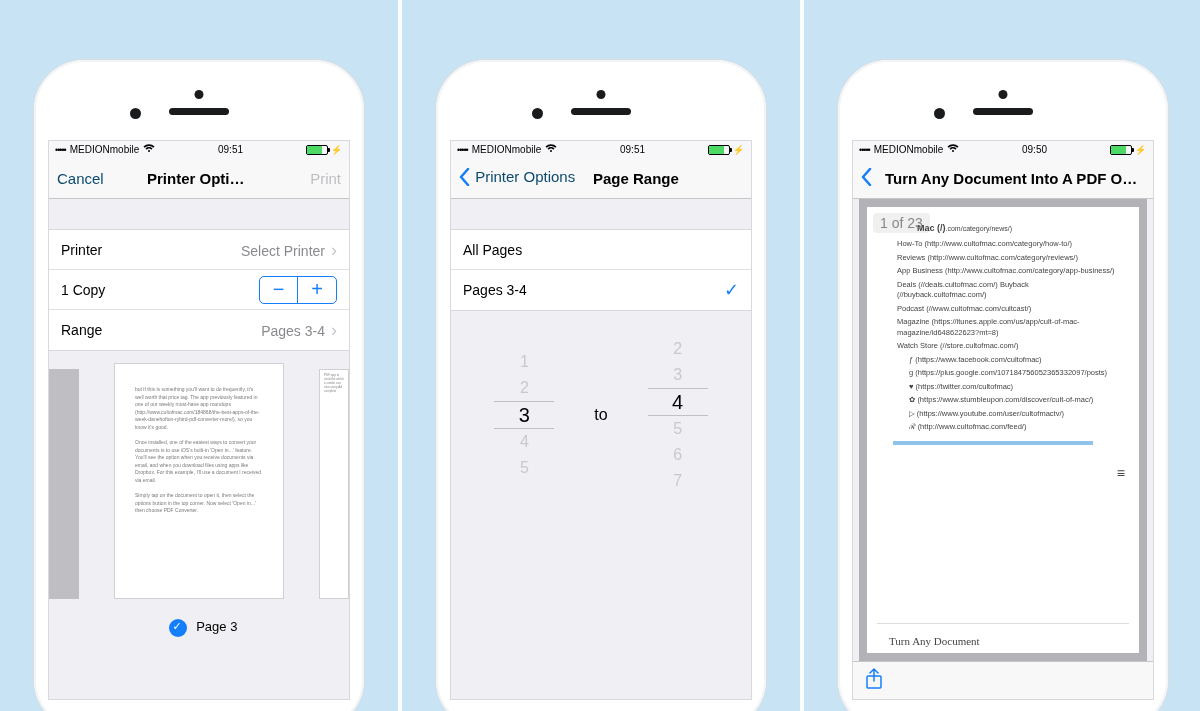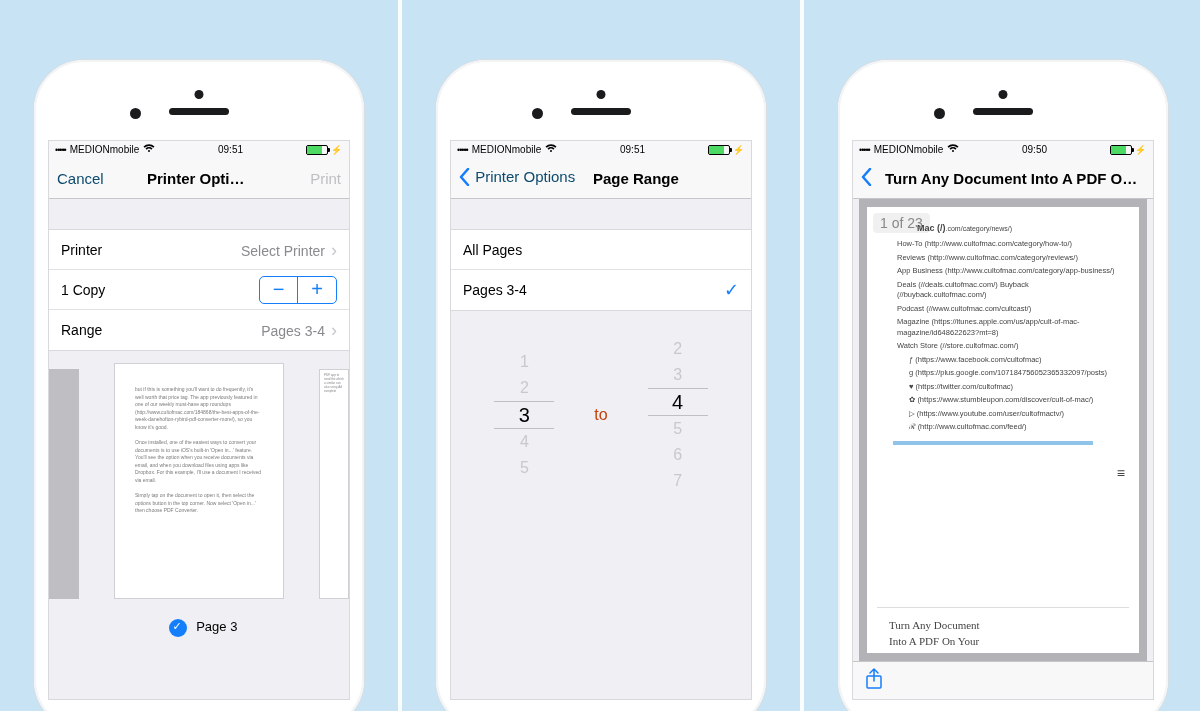--- a/index.html
+++ b/index.html
@@ -132,21 +132,21 @@
   }
   .page-label .dot::after {
     content:"✓"; color:#fff; font-size:11px; position:absolute; left:4px; top:1px;
   }
 
   
   .picker-wrap { margin-top: 34px; height:140px; position:relative; display:flex; justify-content:center; align-items:center; gap:40px;}
   .picker-col { text-align:center; width:60px;}
   .picker-col div { font-size:16px; color:#c9c9cd; line-height:26px;}
   .picker-col .sel { color:#000; font-size:20px; border-top:1px solid #c0c0c4; border-bottom:1px solid #c0c0c4;}
-  .picker-to { font-size:16px; color:#c2410c;}
+  .picker-to { font-size:16px; color:#000000;}
 
   
   .doc-wrap { position:absolute; top:58px; left:6px; right:6px; bottom:38px; background:#b3b3b7; padding:8px;}
   .doc-page { background:#fff; height:100%; padding:12px 14px; font-size:7.5px; color:#444; overflow:hidden; position:relative;}
   .doc-page .pgnum {
     position:absolute; top:6px; left:6px;
     background:rgba(0,0,0,0.06); color:#888; font-size:14px;
     padding:2px 7px; border-radius:4px;
   }
   .doc-page h4 { font-size:9px; font-weight:700; margin:4px 0 6px 36px;}
@@ -361,21 +361,20 @@
         <span class="link sublink">g <span>(https://plus.google.com/107184756052365332097/posts)</span></span>
         <span class="link sublink">♥ <span>(https://twitter.com/cultofmac)</span></span>
         <span class="link sublink">✿ <span>(https://www.stumbleupon.com/discover/cult-of-mac/)</span></span>
         <span class="link sublink">▷ <span>(https://www.youtube.com/user/cultofmactv/)</span></span>
         <span class="link sublink">ℛ <span>(http://www.cultofmac.com/feed/)</span></span>
         <div class="accent-line"></div>
         <span class="hamburger">≡</span>
 
         <div class="doc-footer-card">
           <div>Turn Any Document</div>
-          <div>Into A PDF On Your</div>
         </div>
       </div>
     </div>
 
     <div class="toolbar-bottom">
       <span class="share-icon">
         <svg viewBox="0 0 18 22">
             <path d="M9 1 L9 13 M9 1 L5 5 M9 1 L13 5" stroke="#157efb" stroke-width="1.5" fill="none" stroke-linecap="round"></path>
             <rect x="2" y="8" width="14" height="12" stroke="#157efb" stroke-width="1.5" fill="none" rx="1"></rect>
           </svg>

